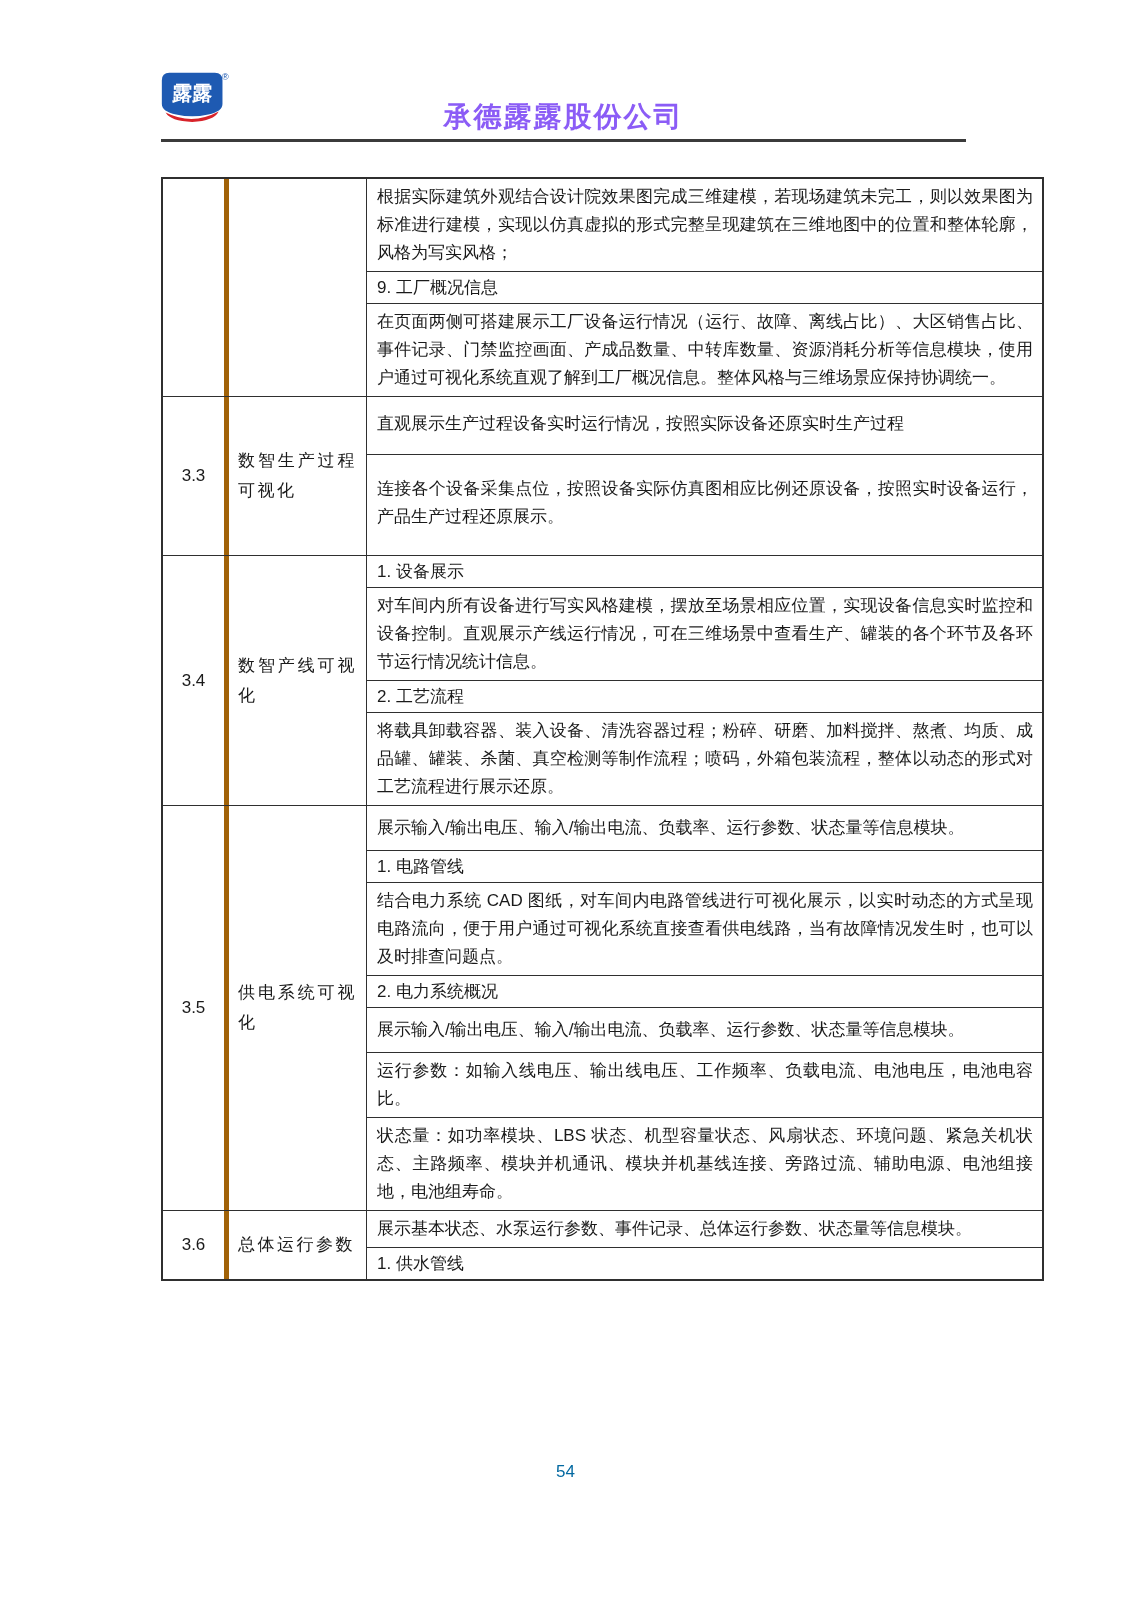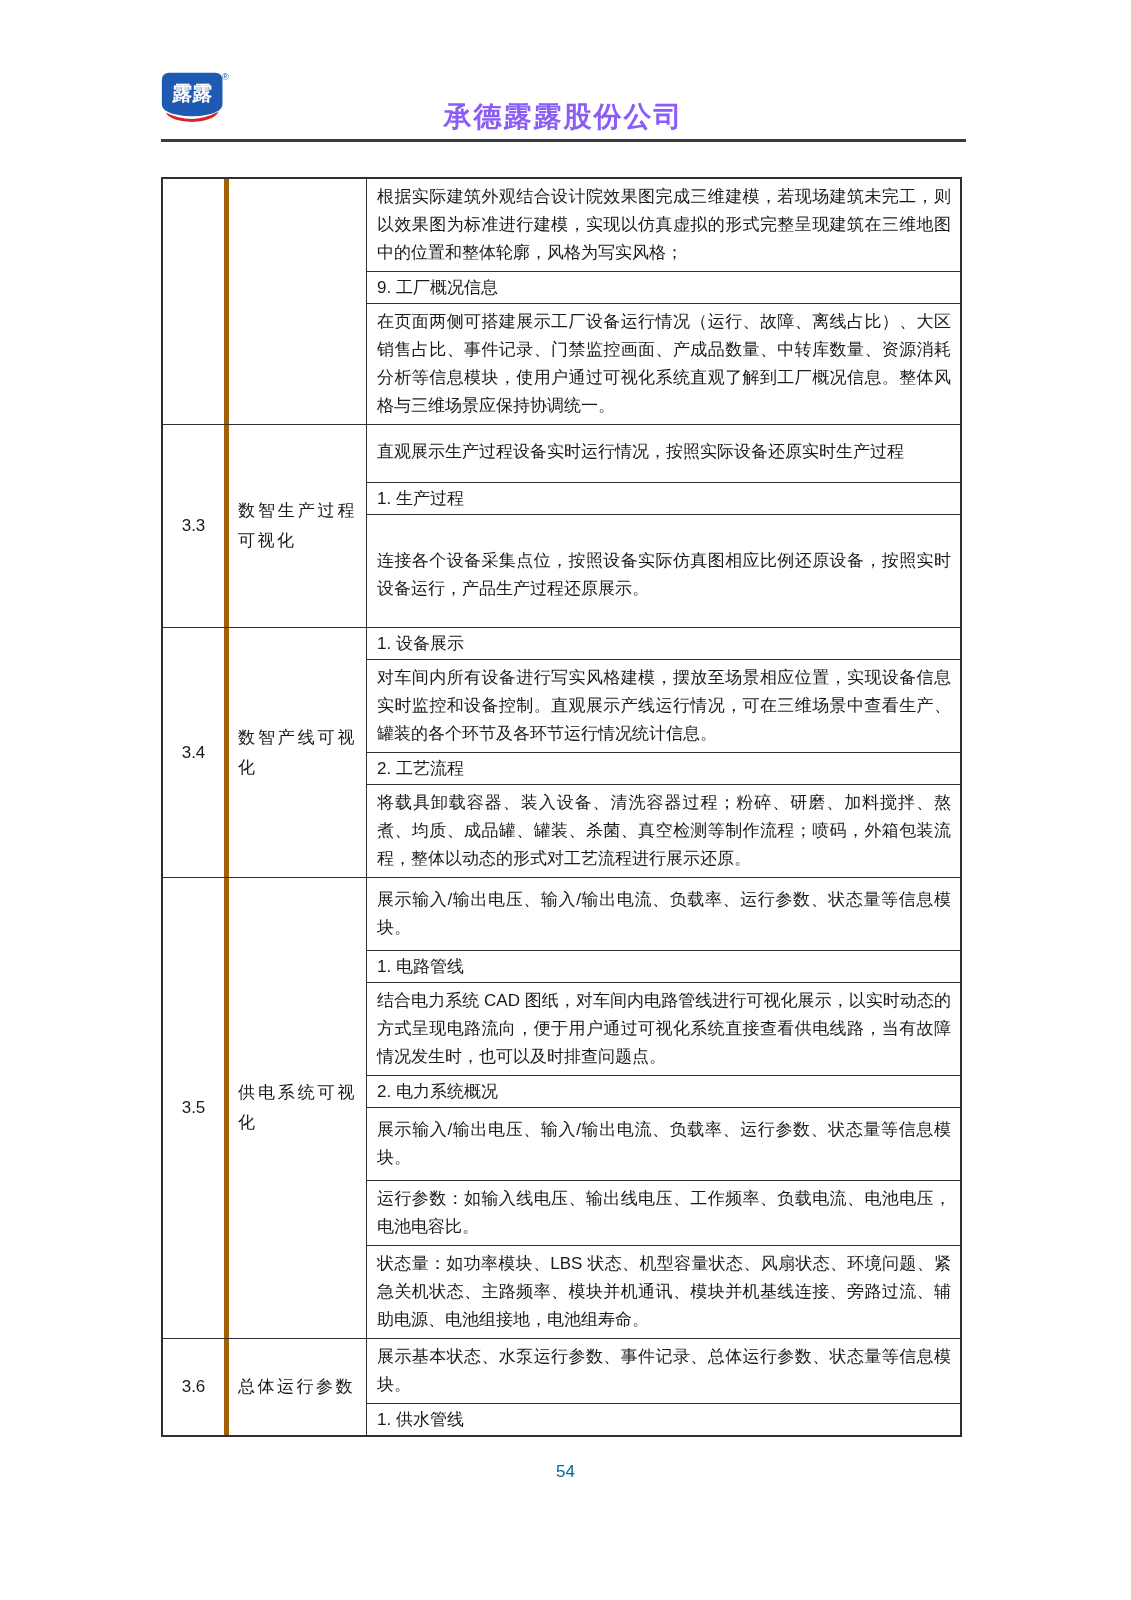--- a/index.html
+++ b/index.html
@@ -22,21 +22,21 @@
     font-size:28px; font-weight:bold; letter-spacing:2px;
     color:#8b5cf6;
   }
   .hdr-rule {
     position:absolute; left:161px; top:139px; width:805px; height:3px;
     background:#3b3b3b;
   }
 
   
   .spec-table {
-    position:absolute; left:161px; top:177px; width:801px;
+    position:absolute; left:161px; top:177px; width:883px;
     border:2px solid #2f2f2f;
     background:#fff;
   }
   .trow { display:flex; }
   .trow + .trow { border-top:1px solid #2f2f2f; }
   .c1 {
     width:66px; flex:0 0 66px;
     border-right:5px solid #a16207;
     display:flex; align-items:center; justify-content:center;
     font-size:17px;
@@ -48,21 +48,21 @@
     padding:0 9px;
     font-size:17px; line-height:30px; letter-spacing:2.5px;
     text-align:justify;
   }
   .c3 { flex:1 1 auto; display:flex; flex-direction:column; min-width:0; }
   .c3 .cell + .cell { border-top:1px solid #2f2f2f; }
   .cell { font-size:17px; line-height:28px; text-align:justify; }
   .p-std  { padding:4px 9px 4px 10px; }
   .p-air  { padding:8px 9px 8px 10px; }
   .p-tall { padding:13px 9px 16px 10px; }
-  .p-xtall{ padding:32px 9px 24px 10px; }
+  .p-xtall{ padding:20px 9px 24px 10px; }
   .sub    { padding:5px 9px 5px 10px; line-height:21px; text-align:left; }
 
   
   .pg-footer {
     position:absolute; left:0; top:1462px; width:100%;
     text-align:center; font-size:17px; color:#0369a1;
   }
 </style>
 </head>
 <body>
@@ -92,21 +92,20 @@
         <div class="cell sub">9. 工厂概况信息</div>
         <div class="cell p-std">在页面两侧可搭建展示工厂设备运行情况（运行、故障、离线占比）、大区销售占比、事件记录、门禁监控画面、产成品数量、中转库数量、资源消耗分析等信息模块，使用户通过可视化系统直观了解到工厂概况信息。整体风格与三维场景应保持协调统一。</div>
       </div>
     </section>
 
     <section class="trow">
       <div class="c1">3.3</div>
       <div class="c2">数智生产过程可视化</div>
       <div class="c3">
         <div class="cell p-tall">直观展示生产过程设备实时运行情况，按照实际设备还原实时生产过程</div>
-        <div class="cell sub">1. 生产过程</div>
         <div class="cell p-xtall">连接各个设备采集点位，按照设备实际仿真图相应比例还原设备，按照实时设备运行，产品生产过程还原展示。</div>
       </div>
     </section>
 
     <section class="trow">
       <div class="c1">3.4</div>
       <div class="c2">数智产线可视化</div>
       <div class="c3">
         <div class="cell sub">1. 设备展示</div>
         <div class="cell p-std">对车间内所有设备进行写实风格建模，摆放至场景相应位置，实现设备信息实时监控和设备控制。直观展示产线运行情况，可在三维场景中查看生产、罐装的各个环节及各环节运行情况统计信息。</div>

